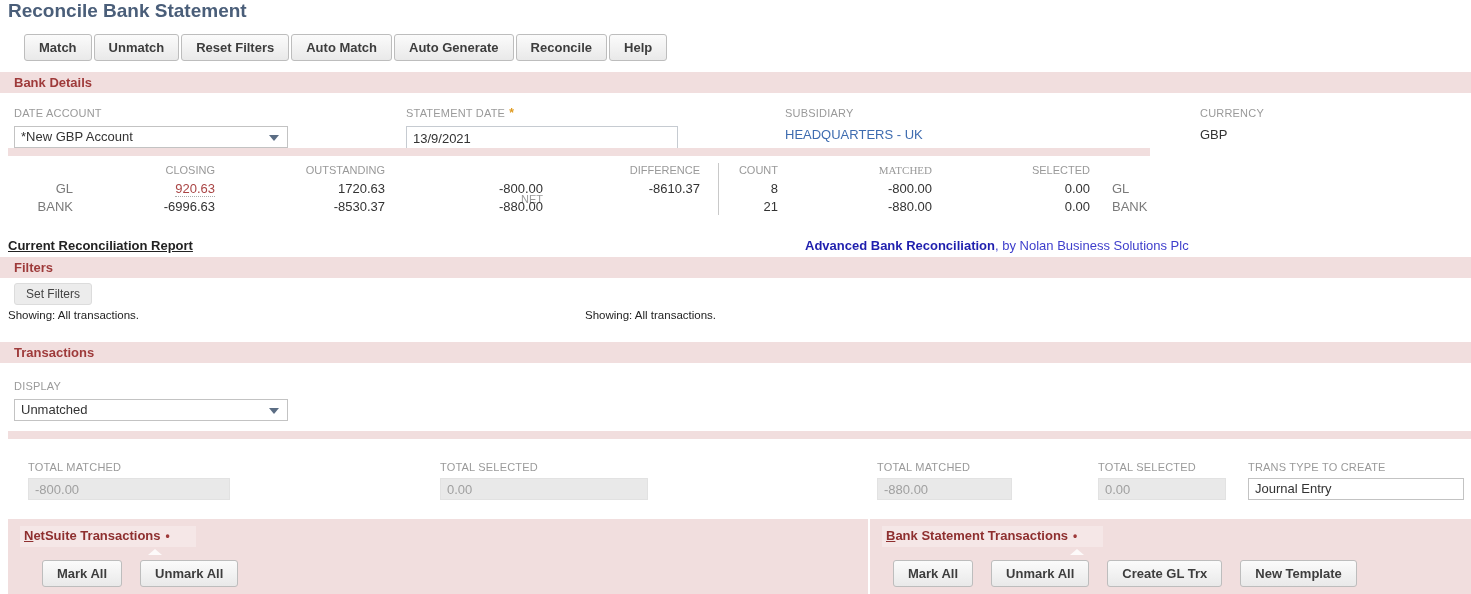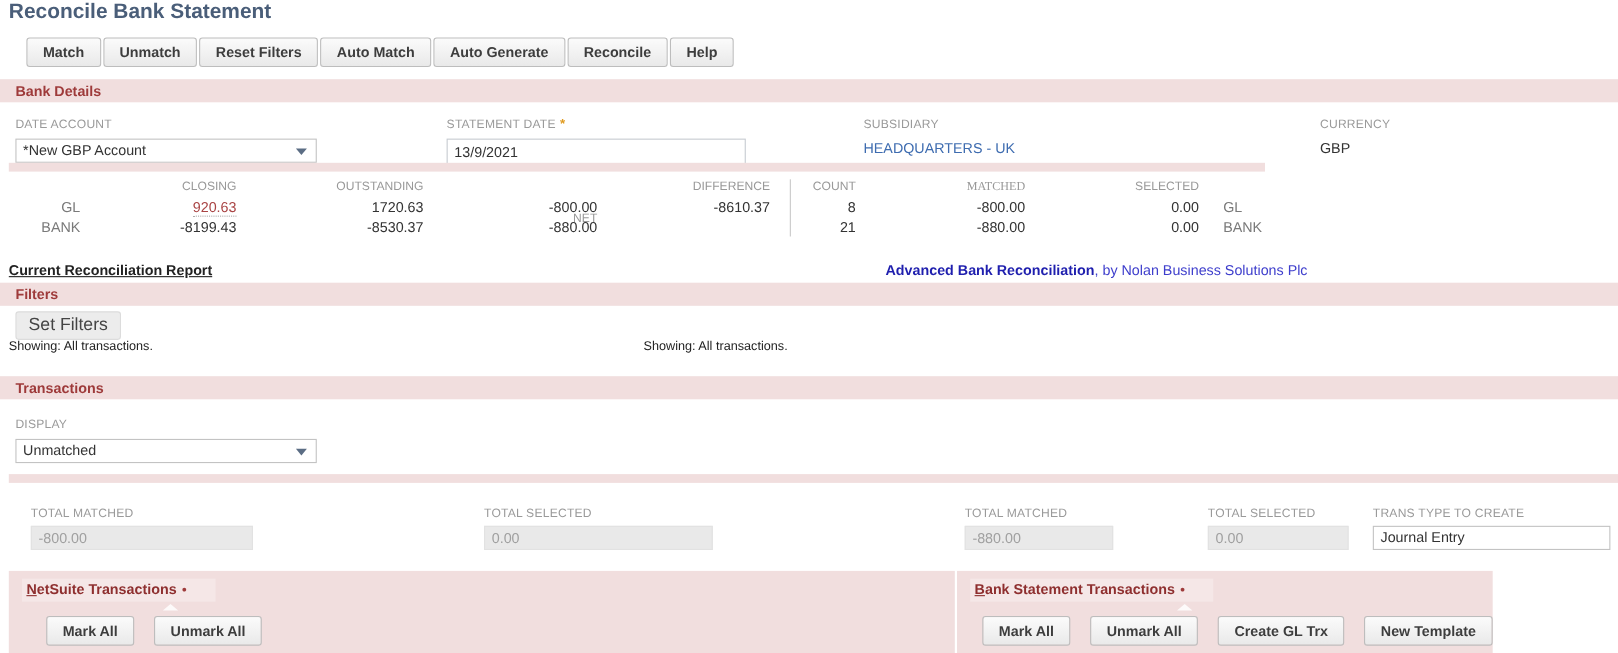--- a/index.html
+++ b/index.html
@@ -66,21 +66,21 @@
   .report-link {
     position:absolute; left:8px; top:238px; font-size:13px; font-weight:bold; color:#222;
     text-decoration:underline; cursor:pointer;
   }
   .product-credit { position:absolute; left:805px; top:238px; font-size:13px; white-space:nowrap; }
   .product-name { font-weight:bold; color:#1f1fae; cursor:pointer; }
   .product-suffix { color:#3e3ecc; }
 
   
   .set-filters-btn {
-    position:absolute; left:14px; top:283px; padding:3px 11px; font-size:16px; color:#444;
+    position:absolute; left:14px; top:283px; padding:3px 11px; font-size:12px; color:#444;
     background:#ececec; border:1px solid #dcdcdc; border-radius:3px; cursor:pointer;
   }
   .showing { position:absolute; top:309px; font-size:11.5px; color:#222; }
   .showing-left { left:8px; }
   .showing-right { left:585px; }
 
   
   .fg-display { left:14px; top:376px; }
 
   
@@ -93,21 +93,21 @@
   .tot-1 { left:28px; }  .tot-1 .tot-input { width:202px; }
   .tot-2 { left:440px; } .tot-2 .tot-input { width:208px; }
   .tot-3 { left:877px; } .tot-3 .tot-input { width:135px; }
   .tot-4 { left:1098px; } .tot-4 .tot-input { width:128px; }
   .tot-5 { left:1248px; }
   .tot-5 .select-box { width:216px; padding-right:6px; }
 
   
   .panel { position:absolute; top:519px; height:75px; background:#f1dede; }
   .panel-left { left:8px; width:860px; }
-  .panel-right { left:870px; width:487px; }
+  .panel-right { left:870px; width:601px; }
   .panel-title {
     position:absolute; left:12px; top:7px; font-size:13px; font-weight:bold; color:#8e2f2f;
     background:rgba(255,255,255,.28); padding:2px 26px 4px 4px; cursor:pointer; white-space:nowrap;
   }
   .panel-title .t { display:inline-block; }
   .panel-title .t::first-letter { text-decoration:underline; }
   .panel-title .bullet { color:#9e3a3a; margin-left:5px; font-size:12px; }
   .collapse-caret {
     position:absolute; top:30px; width:0; height:0;
     border-left:7px solid transparent; border-right:7px solid transparent;
@@ -177,21 +177,21 @@
     <span class="sum-cell" style="left:115px;top:181px;width:100px;"><span class="closing-link">920.63</span></span>
     <span class="sum-cell" style="left:265px;top:181px;width:120px;">1720.63</span>
     <span class="sum-cell" style="left:443px;top:181px;width:100px;">-800.00</span>
     <span class="sum-cell" style="left:580px;top:181px;width:120px;">-8610.37</span>
     <span class="sum-cell" style="left:698px;top:181px;width:80px;">8</span>
     <span class="sum-cell" style="left:832px;top:181px;width:100px;">-800.00</span>
     <span class="sum-cell" style="left:990px;top:181px;width:100px;">0.00</span>
     <span class="sum-sidelabel" style="top:181px;">GL</span>
 
     <span class="sum-cell sum-rowlabel" style="left:13px;top:199px;width:60px;">BANK</span>
-    <span class="sum-cell" style="left:115px;top:199px;width:100px;">-8199.43</span>
+    <span class="sum-cell" style="left:115px;top:199px;width:100px;">-6996.63</span>
     <span class="sum-cell" style="left:265px;top:199px;width:120px;">-8530.37</span>
     <span class="sum-cell" style="left:443px;top:199px;width:100px;">-880.00</span>
     <span class="sum-cell" style="left:580px;top:199px;width:120px;"></span>
     <span class="sum-cell" style="left:698px;top:199px;width:80px;">21</span>
     <span class="sum-cell" style="left:832px;top:199px;width:100px;">-880.00</span>
     <span class="sum-cell" style="left:990px;top:199px;width:100px;">0.00</span>
     <span class="sum-sidelabel" style="top:199px;">BANK</span>
 
     <span class="sum-divider"></span>
   </div>

